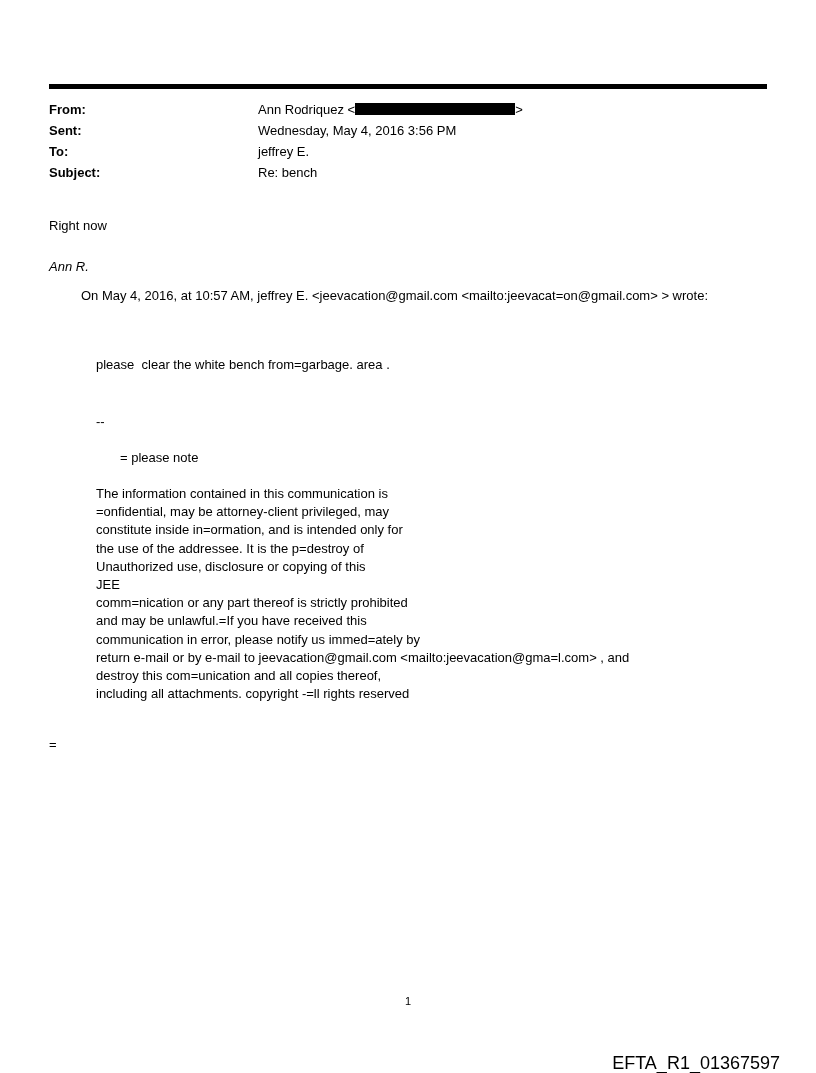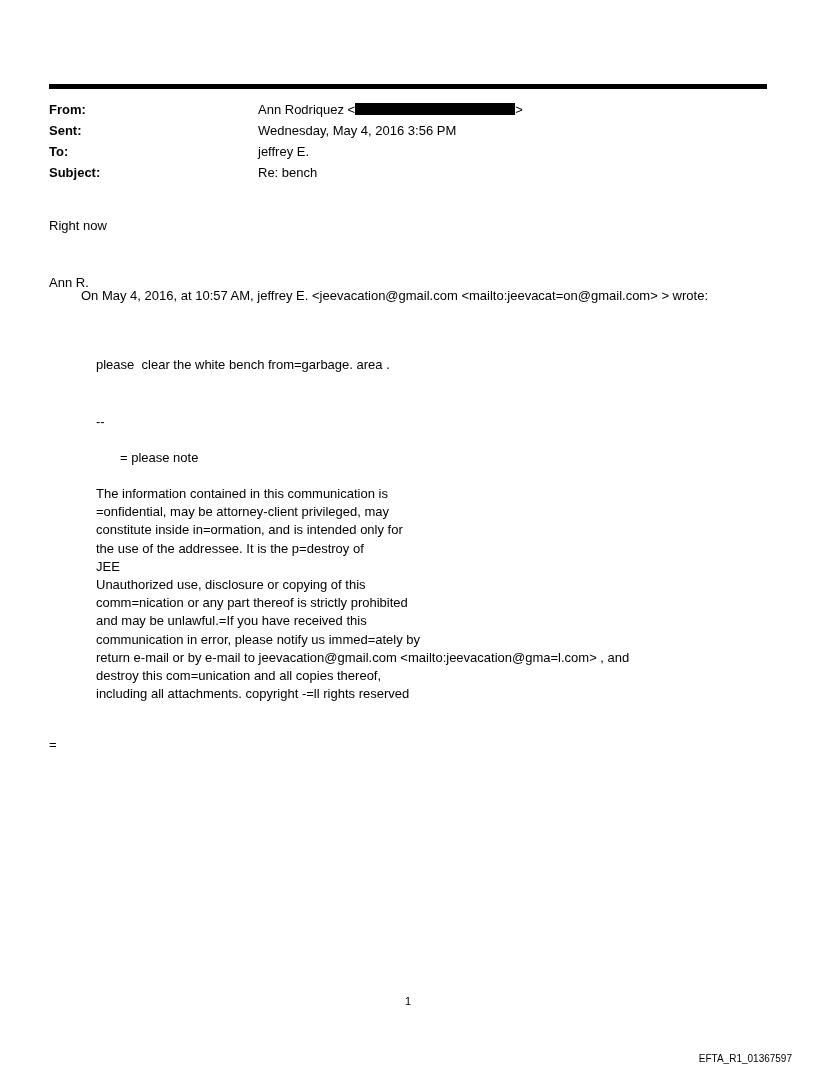--- a/index.html
+++ b/index.html
@@ -48,23 +48,23 @@
   .page-number {
     position: absolute;
     left: 0;
     top: 995px;
     width: 816px;
     text-align: center;
     font-size: 11px;
   }
   .bates-number {
     position: absolute;
-    right: 24px;
+    right: 36px;
     top: 1053px;
-    font-size: 10px;
+    font-size: 18px;
   }
 </style>
 </head>
 <body>
 
 <div class="page">
 
   <div class="top-rule"></div>
 
   <div class="email-header">
@@ -81,37 +81,37 @@
       <span class="header-value">jeffrey E.</span>
     </div>
     <div class="header-row">
       <span class="header-label">Subject:</span>
       <span class="header-value">Re: bench</span>
     </div>
   </div>
 
   <div class="body-text" style="left:49px; top:217px;">Right now</div>
 
-  <div class="body-text" style="left:49px; top:274px;">Ann R.</div>
+  <div class="body-text" style="left:49px; top:258px;font-style:italic;">Ann R.</div>
 
   <div class="body-text" style="left:49px; top:287px;margin-left:32px;">On May 4, 2016, at 10:57 AM, jeffrey E. &lt;jeevacation@gmail.com &lt;mailto:jeevacat=on@gmail.com&gt; &gt; wrote:</div>
 
   <div class="body-text" style="left:96px; top:356px;">please  clear the white bench from=garbage. area .</div>
 
   <div class="body-text" style="left:96px; top:413px;">--</div>
 
   <div class="body-text" style="left:120px; top:449px;">= please note</div>
 
   <div class="legal-block">
     <div class="legal-line">The information contained in this communication is</div>
     <div class="legal-line">=onfidential, may be attorney-client privileged, may</div>
     <div class="legal-line">constitute inside in=ormation, and is intended only for</div>
     <div class="legal-line">the use of the addressee. It is the p=destroy of</div>
+    <div class="legal-line">Unauthorized use, disclosure or copying of this</div>
     <div class="legal-line">JEE</div>
-    <div class="legal-line">Unauthorized use, disclosure or copying of this</div>
     <div class="legal-line">comm=nication or any part thereof is strictly prohibited</div>
     <div class="legal-line">and may be unlawful.=If you have received this</div>
     <div class="legal-line">communication in error, please notify us immed=ately by</div>
     <div class="legal-line">return e-mail or by e-mail to jeevacation@gmail.com &lt;mailto:jeevacation@gma=l.com&gt; , and</div>
     <div class="legal-line">destroy this com=unication and all copies thereof,</div>
     <div class="legal-line">including all attachments. copyright -=ll rights reserved</div>
   </div>
 
   <div class="body-text" style="left:49px; top:736px;">=</div>
 

